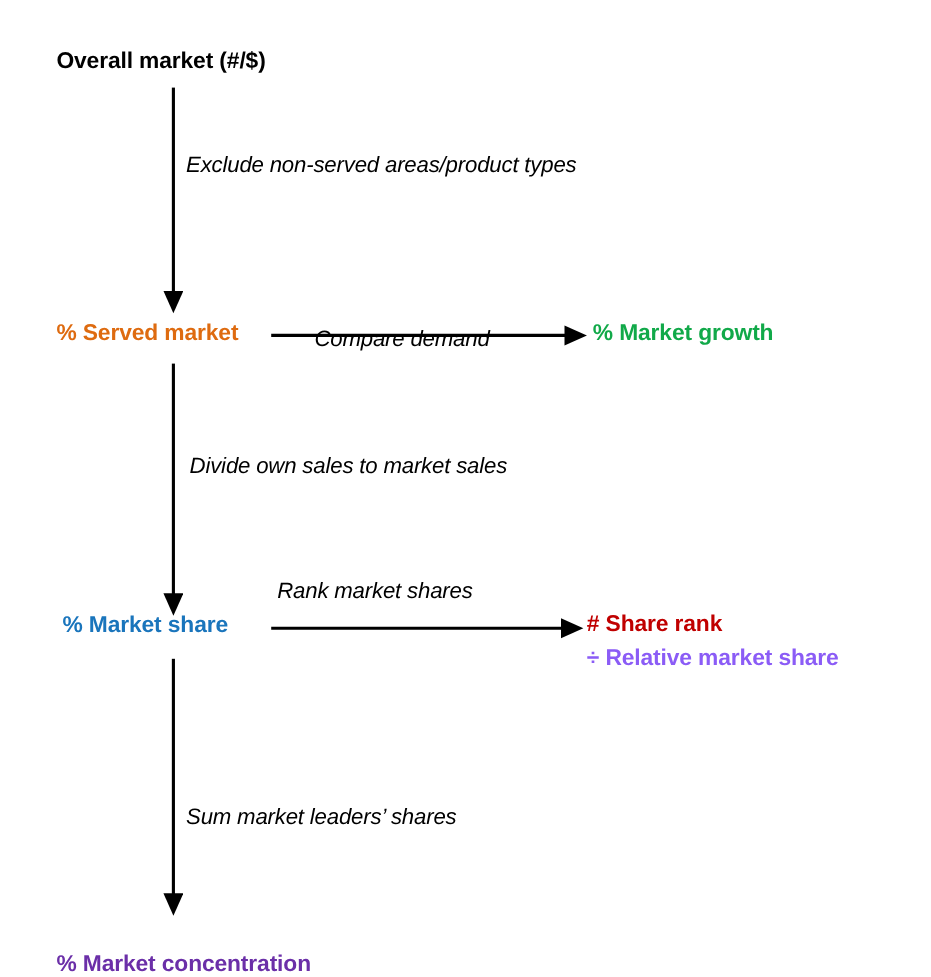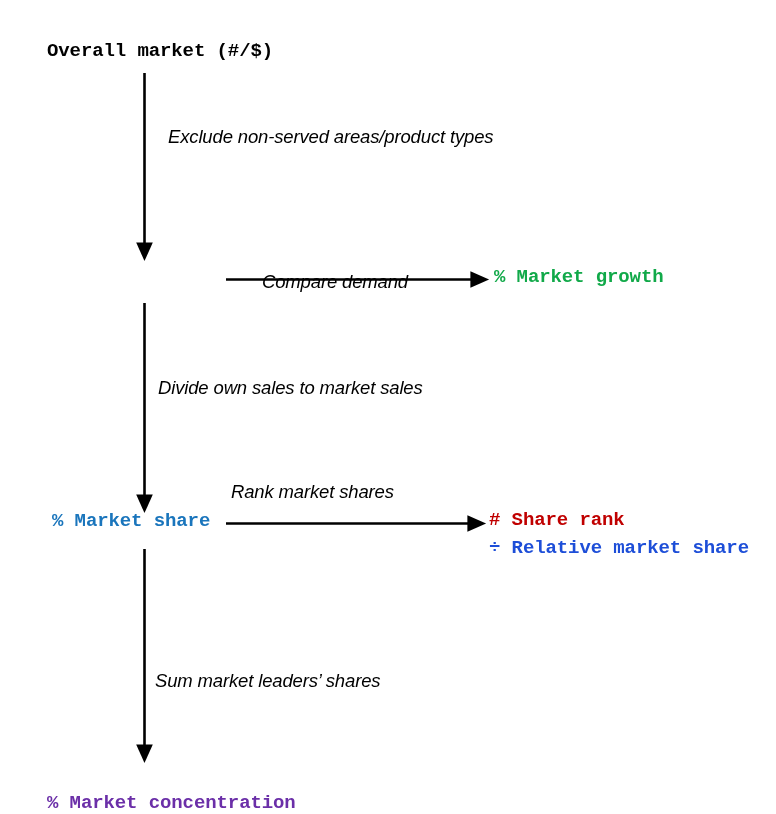--- a/index.html
+++ b/index.html
@@ -12,21 +12,21 @@
   }
   #canvas {
     position: relative;
     width: 776px;
     height: 814px;
     background: #ffffff;
     overflow: hidden;
   }
   .node {
     position: absolute;
-    font-family: Liberation Mono, monospace;
+    font-family: Liberation Sans, sans-serif;
     font-weight: bold;
     font-size: 19px;
     letter-spacing: -0.1px;
     white-space: nowrap;
     line-height: 1.0;
   }
   .edge-label {
     position: absolute;
     font-family: "Liberation Sans", sans-serif;
     font-style: italic;
@@ -74,32 +74,33 @@
       <line x1="226" y1="523.5" x2="470" y2="523.5" stroke="#000000" stroke-width="2.6" marker-end="url(#ah)"></line>
     </g>
 
     <g>
       <line x1="144.5" y1="549" x2="144.5" y2="747" stroke="#000000" stroke-width="2.6" marker-end="url(#ah)"></line>
     </g>
   </svg>
 
   <div class="node" style="left:47px; top:42px; color:#000000;">Overall market  (#/$)</div>
 
+  <div class="node" style="left:47px; top:268px; color:#DE6B10;">% Served market</div>
 
   <div class="node" style="left:52px; top:512px; color:#1A75BC;">% Market share</div>
 
   <div class="node" style="left:494px; top:268px; color:#11A949;">% Market growth</div>
 
   <div class="node" style="left:489px; top:511px; color:#C00000;text-align:right;"># Share rank</div>
 
-  <div class="node" style="left:489px; top:539px; color:#1d4ed8;">÷ Relative market share</div>
+  <div class="node" style="left:489px; top:539px; color:#8b5cf6;">÷ Relative market share</div>
 
   <div class="node" style="left:47px; top:762px; color:#6B2FA8;margin-top:32px;">% Market concentration</div>
 
-  <div class="edge-label" style="left:155px; top:128px;margin-left:13px;">Exclude non-served areas/product types</div>
+  <div class="edge-label" style="left:155px; top:128px;">Exclude non-served areas/product types</div>
 
   <div class="edge-label" style="left:262px; top:241px;margin-top:32px;">Compare demand</div>
 
   <div class="edge-label" style="left:158px; top:379px;text-align:right;">Divide own sales to market sales</div>
 
   <div class="edge-label" style="left:231px; top:483px;text-align:center;">Rank market shares</div>
 
   <div class="edge-label" style="left:155px; top:672px;">Sum market leaders’ shares</div>
 
 </div>

